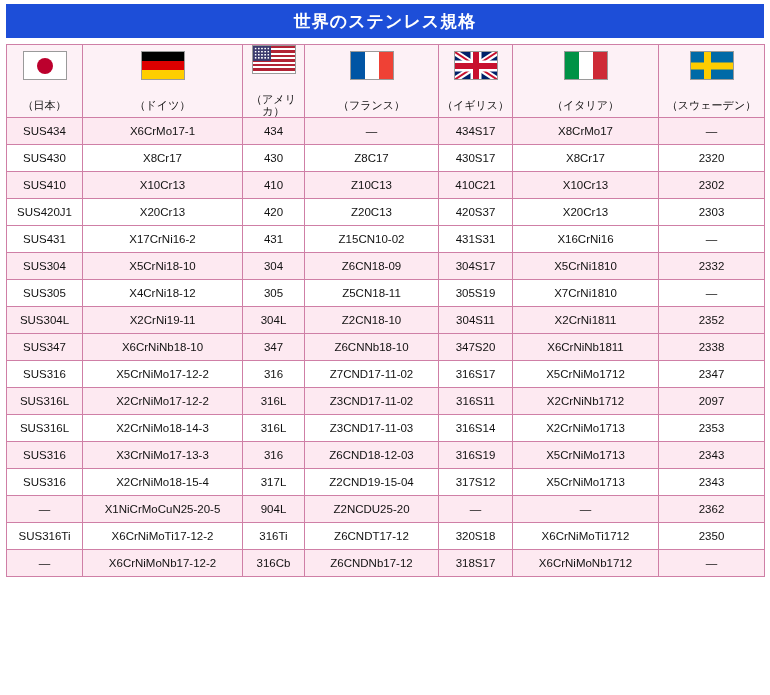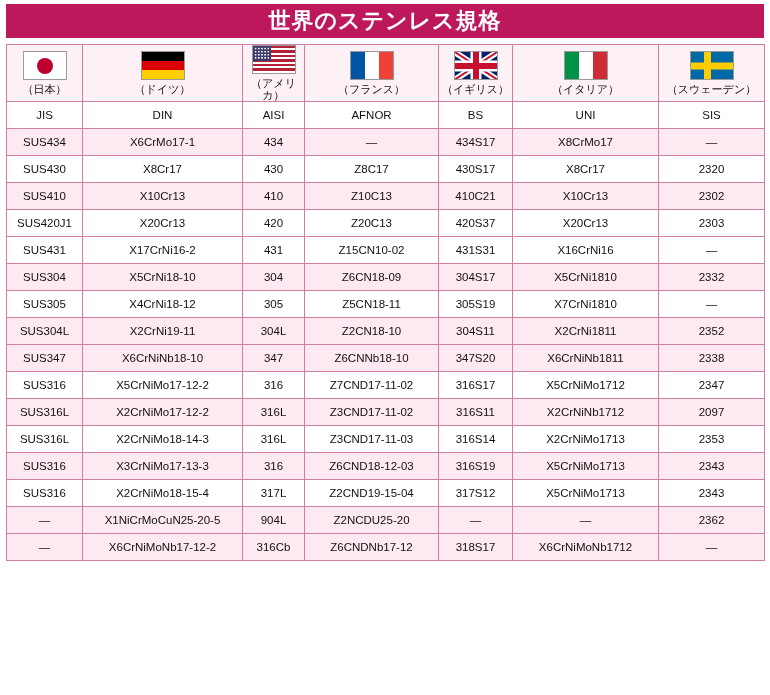--- a/index.html
+++ b/index.html
@@ -16,26 +16,26 @@
   .page {
     width: 770px;
     height: 695px;
     position: relative;
     box-sizing: border-box;
     padding: 0 6px;
   }
   .title-bar {
     height: 34px;
     margin: 4px 0 6px 0;
-    background: #be185d;
+    background: #1d4ed8;
     color: #ffffff;
     display: flex;
     align-items: center;
     justify-content: center;
-    font-size: 22px;
+    font-size: 17px;
     font-weight: bold;
     letter-spacing: 1px;
   }
   table.std {
     border-collapse: collapse;
     width: 758px;
     table-layout: fixed;
     font-size: 11.5px;
     color: #111111;
   }
@@ -60,21 +60,21 @@
   .flag-row td {
     height: 52px;
     background: #fdf1f6;
     padding-top: 2px;
   }
   .flag-wrap {
     display: flex;
     flex-direction: column;
     align-items: center;
     justify-content: center;
-    gap: 3px;
+    gap: 19px;
   }
   .flag {
     width: 44px;
     height: 29px;
     border: 1px solid #9a9a9a;
     box-sizing: border-box;
     position: relative;
     overflow: hidden;
     background: #ffffff;
   }
@@ -261,29 +261,20 @@
         <td>
           <div class="flag-wrap">
             <div class="flag flag-se">
               <span class="vy"></span>
                 <span class="hy"></span>
             </div>
             <div class="country-label">（スウェーデン）</div>
           </div>
         </td>
       </tr>
-      <tr class="header-codes">
-        <td>JIS</td>
-        <td>DIN</td>
-        <td>AISI</td>
-        <td>AFNOR</td>
-        <td>BS</td>
-        <td>UNI</td>
-        <td>SIS</td>
-      </tr>
     </tbody>
     <tbody id="rows-body">
         <tr class="std-row alt">
           <td>SUS434</td>
           <td>X6CrMo17-1</td>
           <td>434</td>
           <td>—</td>
           <td>434S17</td>
           <td>X8CrMo17</td>
           <td>—</td>
@@ -407,20 +398,29 @@
         </tr>
         <tr class="std-row alt">
           <td>—</td>
           <td>X1NiCrMoCuN25-20-5</td>
           <td>904L</td>
           <td>Z2NCDU25-20</td>
           <td>—</td>
           <td>—</td>
           <td>2362</td>
         </tr>
+        <tr class="std-row">
+          <td>SUS316Ti</td>
+          <td>X6CrNiMoTi17-12-2</td>
+          <td>316Ti</td>
+          <td>Z6CNDT17-12</td>
+          <td>320S18</td>
+          <td>X6CrNiMoTi1712</td>
+          <td>2350</td>
+        </tr>
         <tr class="std-row alt">
           <td>—</td>
           <td>X6CrNiMoNb17-12-2</td>
           <td>316Cb</td>
           <td>Z6CNDNb17-12</td>
           <td>318S17</td>
           <td>X6CrNiMoNb1712</td>
           <td>—</td>
         </tr>
       </tbody>

